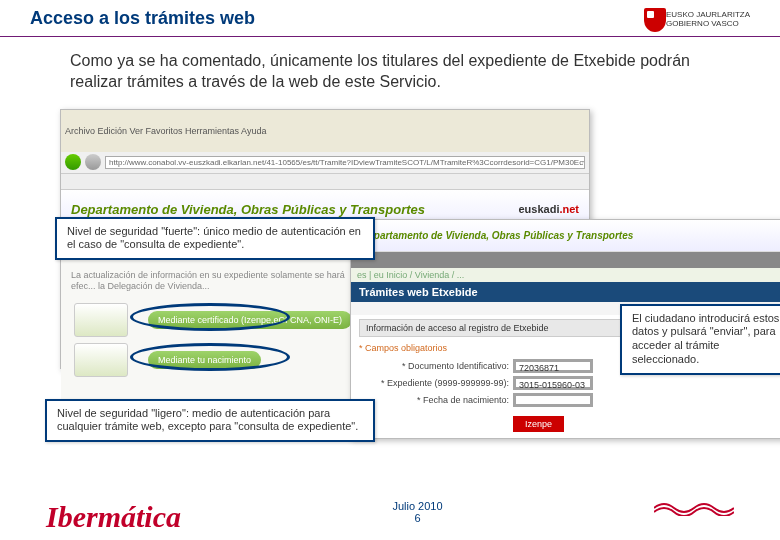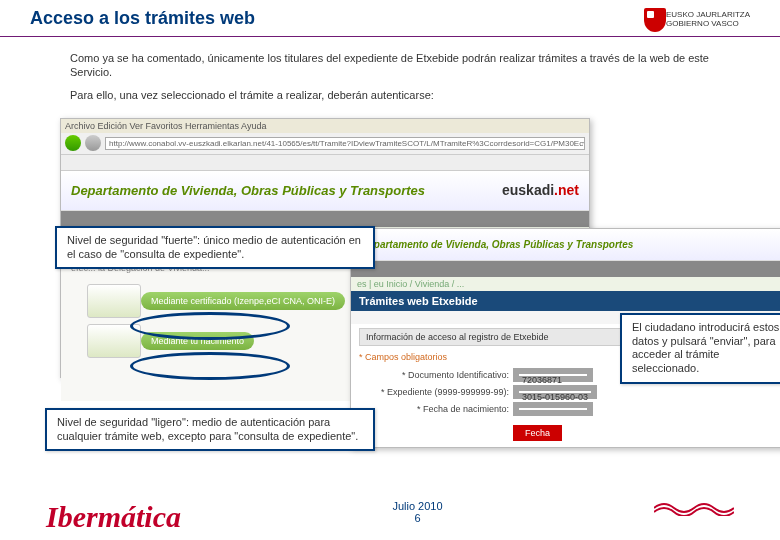--- a/index.html
+++ b/index.html
@@ -3,52 +3,52 @@
 <meta charset="utf-8">
 <style>
   * { box-sizing: border-box; margin: 0; padding: 0; }
   body { width: 780px; height: 540px; font-family: Arial, sans-serif; font-size: 11px; color: #333; background: #fff; position: relative; overflow: hidden; }
   .header { display: flex; justify-content: space-between; align-items: flex-start; padding: 8px 30px 4px 30px; border-bottom: 1px solid #701a75; }
   .title { color: #003a7a; font-size: 18px; font-weight: bold; }
   .gov-logo { display: flex; align-items: center; gap: 0; }
   .shield { width: 22px; height: 24px; background: #c00; border-radius: 2px 2px 50% 50%; position: relative; }
   .shield::after { content:""; position:absolute; top:3px; left:3px; width:7px; height:7px; background:#fff; border-radius:1px;}
   .gov-text { font-size: 8px; line-height: 1.1; }
-  .intro { padding: 14px 70px 8px 70px; font-size: 11px; line-height: 1.3; }
+  .intro { padding: 14px 70px 8px 70px; font-size: 16px; line-height: 1.3; }
   .intro p { margin-bottom: 8px; }
   .screens { position: relative; margin: 0 30px; height: 350px; }
   .browser { position: absolute; background: #fff; border: 1px solid #bbb; box-shadow: 2px 2px 6px rgba(0,0,0,0.25); }
   .b1 { top: 0; left: 30px; width: 530px; height: 260px; }
   .b2 { top: 110px; left: 320px; width: 580px; height: 220px; z-index: 2; }
-  .menubar { background: #ece9d8; font-size: 9px; padding: 2px 4px; color:#555; }
+  .menubar { background: #ece9d8; font-size: 9px; padding: 16px 4px; color:#555; }
   .toolbar { background: #f0f0f0; height: 22px; border-bottom:1px solid #ccc; display:flex; align-items:center; gap:4px; padding:0 4px;}
   .nav-btn { width:16px; height:16px; border-radius:50%; background:linear-gradient(#6c0,#390); }
   .addr { flex:1; background:#fff; border:1px solid #aaa; font-size:8px; padding:1px 3px; color:#666; white-space:nowrap; overflow:hidden; }
   .tabstrip { background:#eee; height:16px; border-bottom:1px solid #ccc; }
   .page-head { height: 40px; background: linear-gradient(#fff,#eef); display:flex; align-items:center; justify-content:space-between; padding:0 10px; border-bottom:1px solid #ddd;}
   .dept { color:#5a8a00; font-size:13px; font-style:italic; font-weight:bold; }
-  .euskadi { font-size:14px; color:#333; font-weight:bold; }
+  .euskadi { font-size:11px; color:#333; font-weight:bold; }
   .euskadi .net { color:#c00; }
   .topbar { background:#888; height:16px; }
   .crumb { background:#eef3e6; color:#7a7; font-size:9px; padding:2px 6px; }
   .b1-body { padding:10px; background:#f8f8f5; height:160px; position:relative;}
   .desc-text { font-size:9px; color:#888; margin-bottom:10px; max-width:280px; line-height:1.3;}
-  .auth-btn { display:flex; align-items:center; gap:0; margin:6px 16px; }
+  .auth-btn { display:flex; align-items:center; gap:20px; margin:6px 3px; }
   .card-img { width:54px; height:34px; background:linear-gradient(#fff,#dde8c4); border:1px solid #ccc; border-radius:3px;}
   .pill { background:linear-gradient(#9ed36a,#7cb342); color:#fff; font-size:9px; padding:4px 10px; border-radius:10px; white-space:nowrap;}
   .b2 .page-head { height:32px; }
   .b2 .dept { font-size:10px; }
   .section-bar { background:#1a4a7a; color:#fff; padding:4px 8px; font-size:11px; font-weight:bold;}
   .util { text-align:right; font-size:8px; color:#555; padding:2px 8px; background:#f5f5f5;}
   .panel-head { background:#e8e8e8; border:1px solid #ccc; font-size:9px; padding:3px 6px; margin:4px 8px 0 8px;}
   .form-area { padding:6px 8px; font-size:9px; }
   .form-area p { color:#d2691e; margin-bottom:6px; }
   .frow { display:flex; align-items:center; margin:3px 0; gap:4px; }
   .flabel { width:150px; text-align:right; color:#444; }
-  .finput { border:6px solid #a3a3a3; background:#fff; font-size:9px; padding:1px 3px; min-width:80px; height:14px;}
+  .finput { border:3px solid #a3a3a3; background:#fff; font-size:9px; padding:1px 3px; min-width:80px; height:14px;}
   .submit { background:#c00; color:#fff; border:none; font-size:9px; padding:3px 12px; margin-top:6px; margin-left:154px; cursor:pointer;}
   .callout { position:absolute; background:#fff; border:2px solid #003a7a; padding:6px 10px; font-size:11px; line-height:1.25; z-index:5; box-shadow:1px 1px 3px rgba(0,0,0,0.2);}
   .c1 { top: 108px; left: 25px; width: 320px; }
   .c2 { top: 195px; left: 590px; width: 175px; }
   .c3 { top: 290px; left: 15px; width: 330px; }
   .oval { position:absolute; border:3px solid #003a7a; border-radius:50%; z-index:4; }
   .o1 { top: 194px; left: 100px; width: 160px; height: 28px; }
   .o2 { top: 234px; left: 100px; width: 160px; height: 28px; }
   .footer { position:absolute; bottom:0; left:0; right:0; display:flex; justify-content:space-between; align-items:flex-start; padding:6px 46px; }
   .iberm { font-family: 'Brush Script MT', cursive; font-size:30px; color:#c1002a; font-style:italic; font-weight:bold;}
@@ -65,21 +65,20 @@
     <div class="shield"></div>
     <div class="gov-text">
       <div>EUSKO JAURLARITZA</div>
       <div>GOBIERNO VASCO</div>
     </div>
   </div>
 </div>
 
 <div class="intro">
   <p>Como ya se ha comentado, únicamente los titulares del expediente de Etxebide podrán realizar trámites a través de la web de este Servicio.</p>
-  <p>Para ello, una vez seleccionado el trámite a realizar, deberán autenticarse:</p>
 </div>
 
 <div class="screens">
 
   <div class="browser b1">
     <div class="menubar">Archivo  Edición  Ver  Favoritos  Herramientas  Ayuda</div>
     <div class="toolbar">
       <div class="nav-btn"></div>
       <div class="nav-btn" style="background:linear-gradient(#ccc,#999)"></div>
       <div class="addr">http://www.conabol.vv-euszkadi.elkarlan.net/41-10565/es/tt/Tramite?IDviewTramiteSCOT/L/MTramiteR%3Ccorrdesorid=CG1/PM30EcvmId=128a2L1042K%3...</div>
@@ -122,21 +121,21 @@
         <span class="finput">72036871</span>
       </div>
       <div class="frow">
         <span class="flabel">* Expediente (9999-999999-99):</span>
         <span class="finput">3015-015960-03</span>
       </div>
       <div class="frow">
         <span class="flabel">* Fecha de nacimiento:</span>
         <span class="finput"></span>
       </div>
-      <button class="submit">Fecha</button>
+      <button class="submit">Izenpe</button>
     </div>
   </div>
 
   <div class="callout c1">
     <div>Nivel de seguridad "fuerte": único medio de autenticación en el caso de "consulta de expediente".</div>
   </div>
   <div class="callout c2">El ciudadano introducirá estos datos y pulsará "enviar", para acceder al trámite seleccionado.</div>
   <div class="callout c3">Nivel de seguridad "ligero": medio de autenticación para cualquier trámite web, excepto para "consulta de expediente".</div>
   <div class="oval o1"></div>
   <div class="oval o2"></div>

